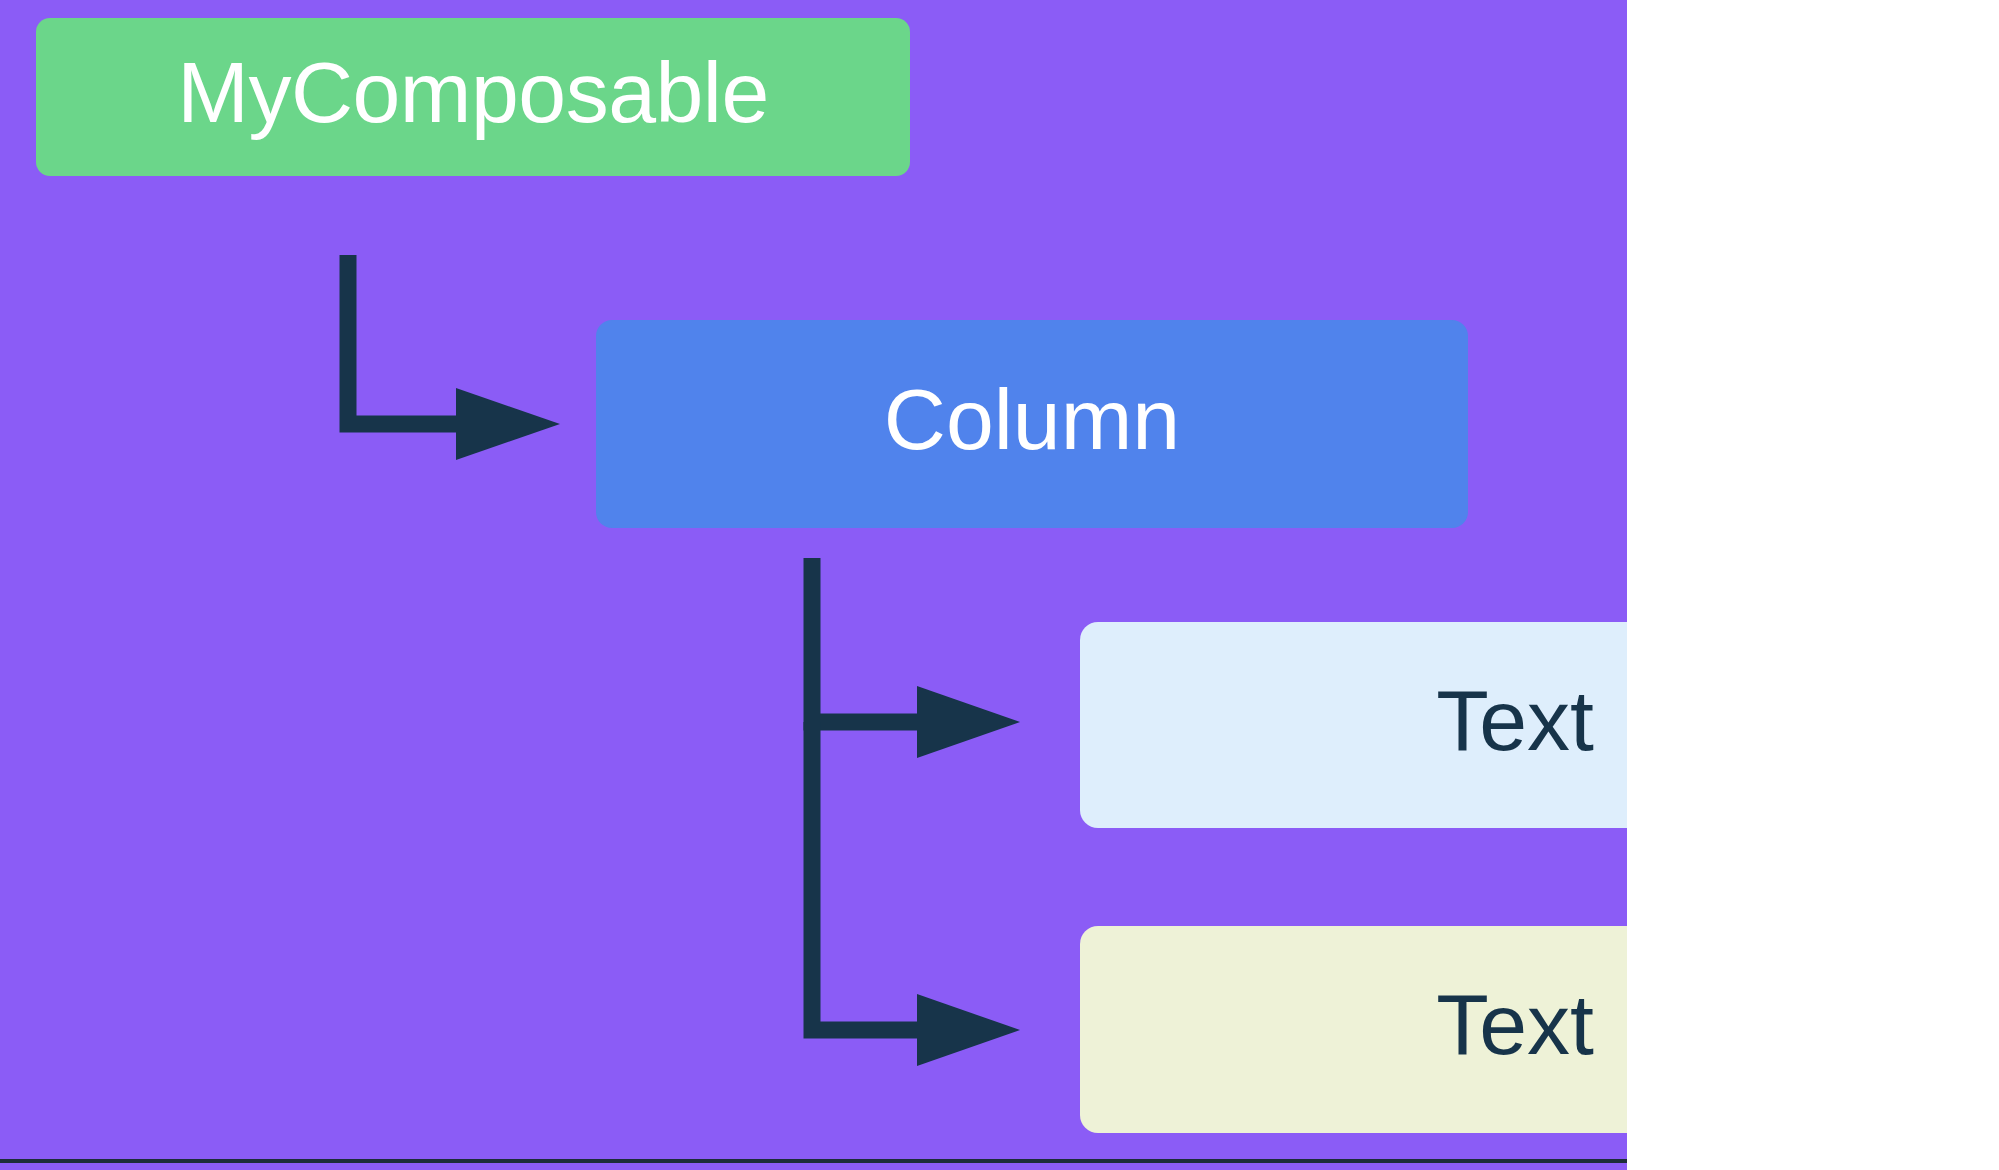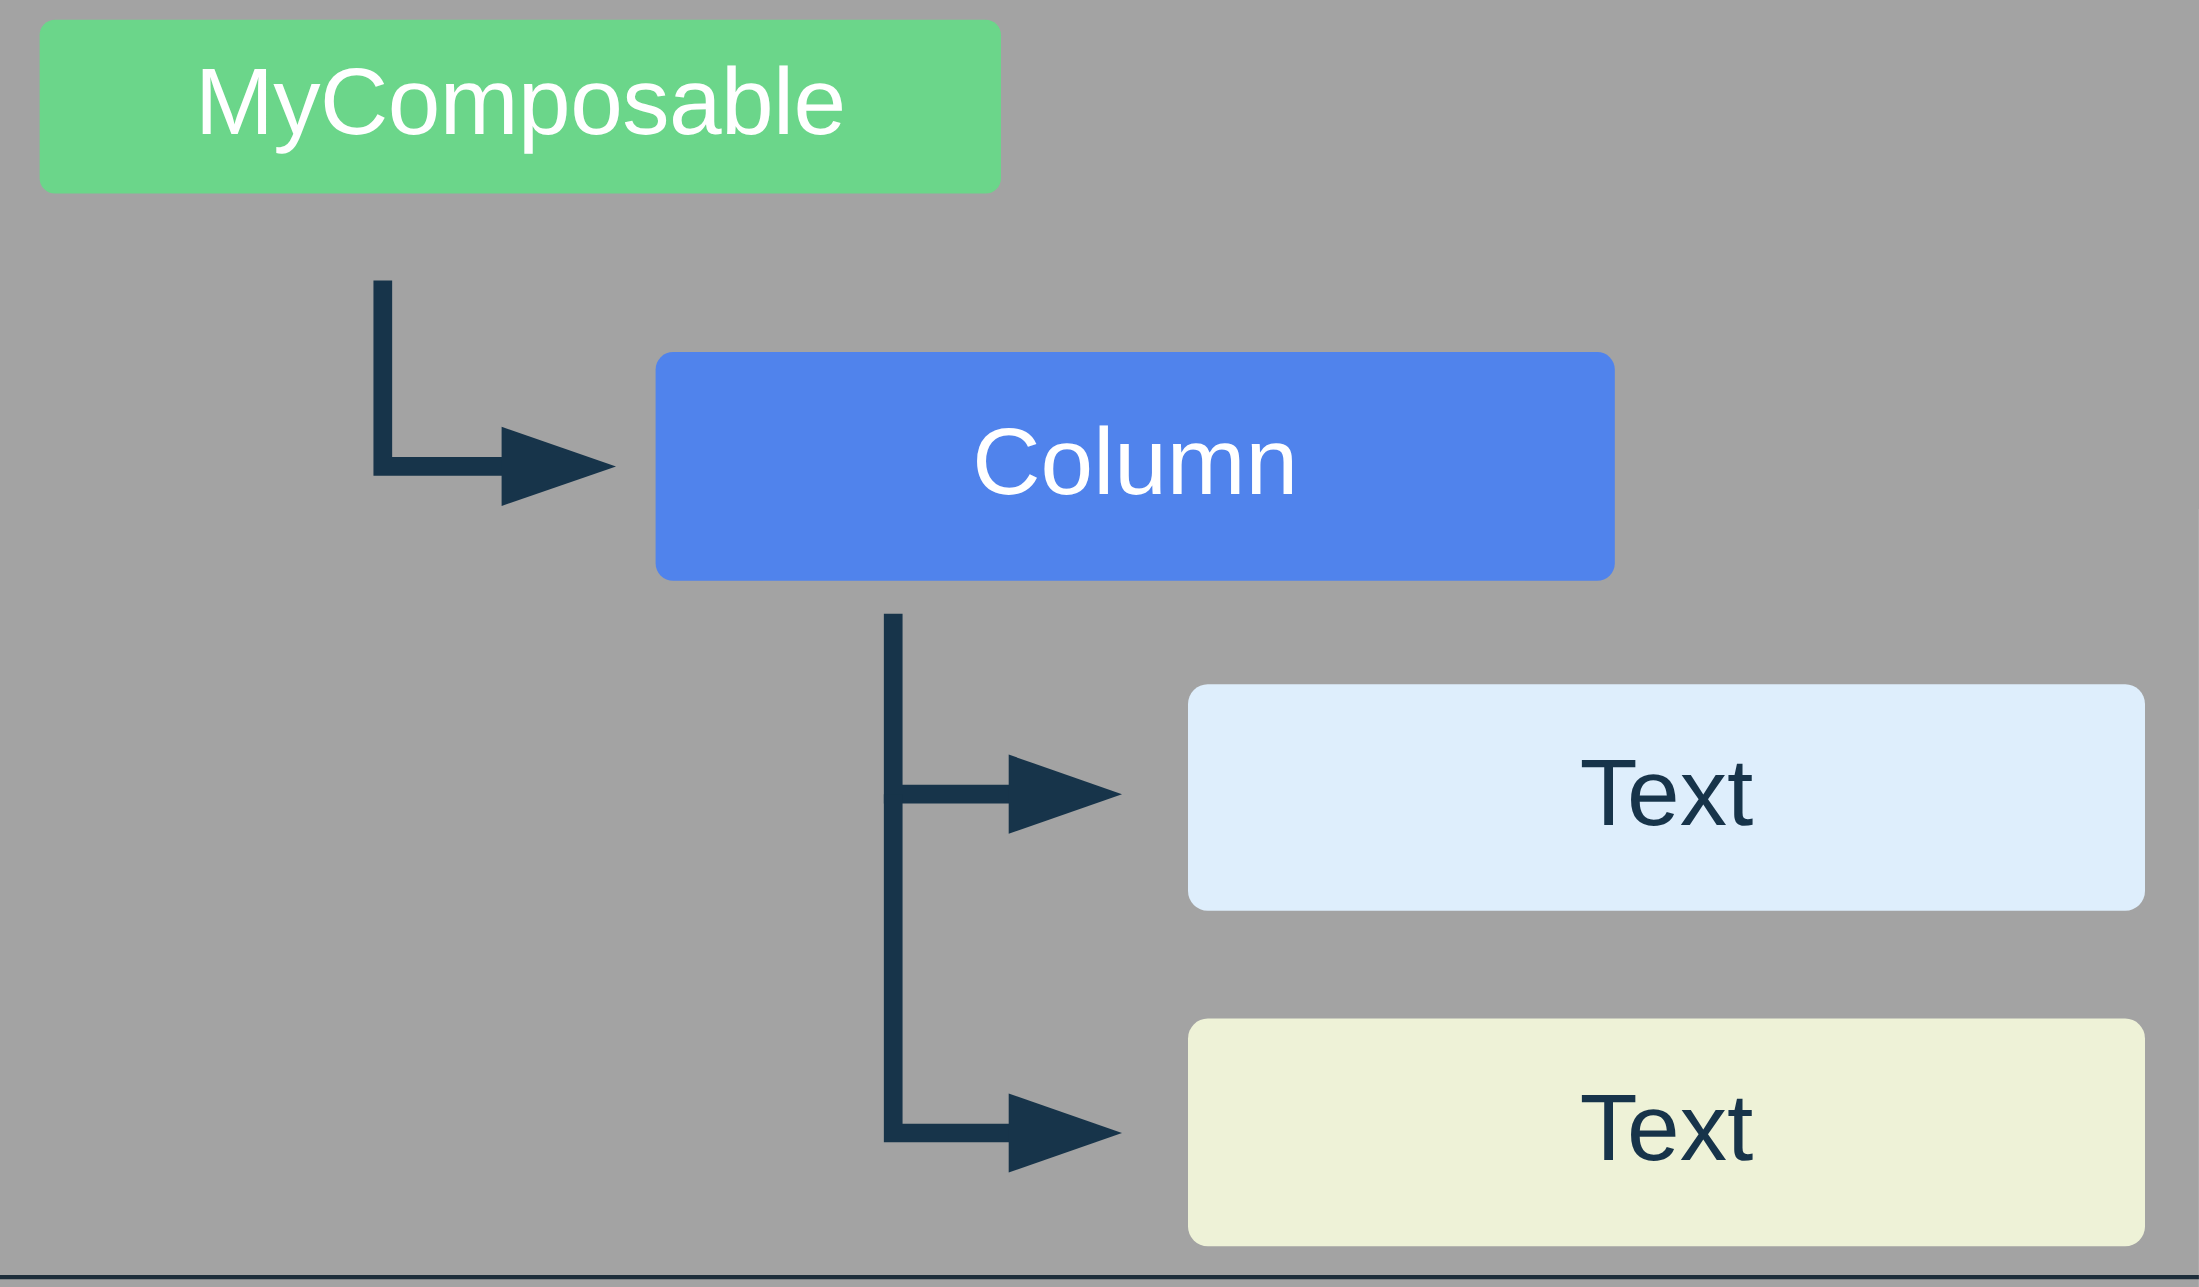--- a/index.html
+++ b/index.html
@@ -6,23 +6,23 @@
   html, body {
     margin: 0;
     padding: 0;
     background: #ffffff;
   }
   body {
     font-family: "Liberation Sans", sans-serif;
   }
   #stage {
     position: relative;
-    width: 1999px;
+    width: 1627px;
     height: 1170px;
-    background: #a3a3a3;
+    background: #8b5cf6;
     overflow: hidden;
   }
   #diagram-svg {
     position: absolute;
     top: 0;
     left: 0;
     width: 1999px;
     height: 1170px;
     display: block;
   }

